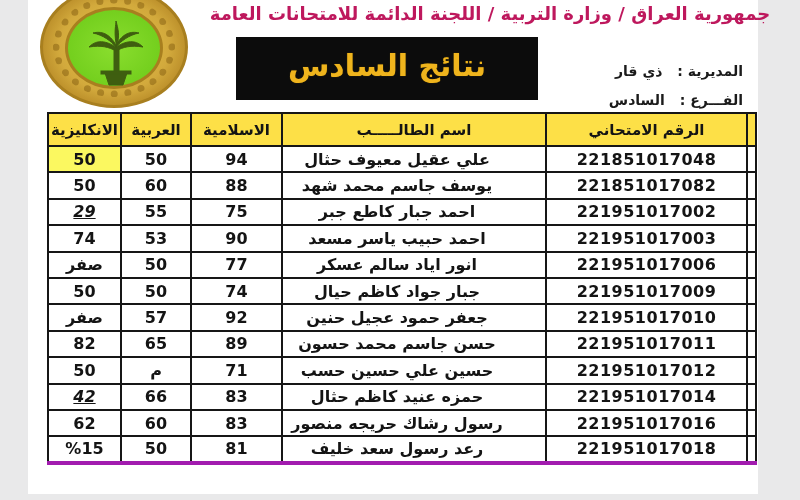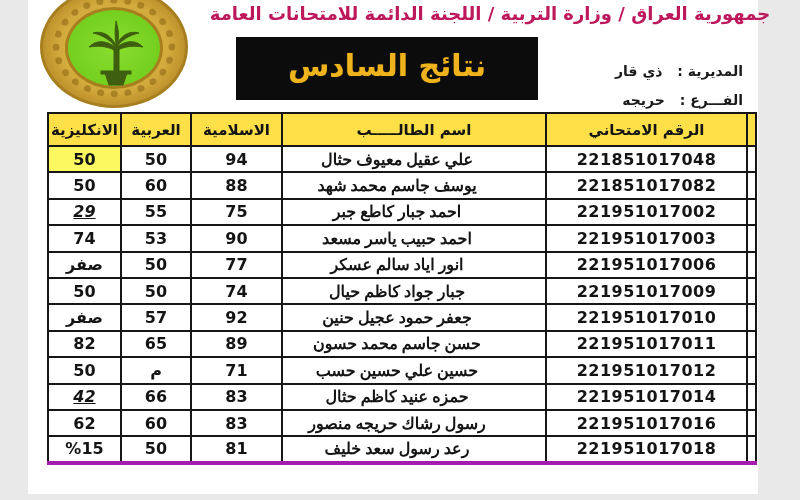--- a/index.html
+++ b/index.html
@@ -71,21 +71,21 @@
   table.results td, table.results th {
     border:2px solid #161616;
     font-weight:bold; color:#141414;
     text-align:center; vertical-align:middle;
     overflow:hidden; white-space:nowrap;
   }
   table.results th {
     background:#fde047; height:33px; font-size:15px; direction:rtl;
   }
   table.results td { height:26.4px; font-size:16px; }
-  td.c-name { text-align:right; padding-right:34px; direction:rtl; font-size:15px;font-family:Liberation Serif, serif; }
+  td.c-name { text-align:right; padding-right:34px; direction:rtl; font-size:15px; }
   td.c-no   { font-size:17px; letter-spacing:.5px; }
   td.hl { background:#fbf860; color:#1c1cbe; }
   td.ul { text-decoration:underline;font-style:italic; }
   tr.last td { border-bottom:4px solid #a21caf; }
   col.w-eng{width:73px;} col.w-ara{width:70px;} col.w-isl{width:91px;}
   col.w-nam{width:264px;} col.w-num{width:201px;} col.w-cut{width:9px;}
 </style>
 </head>
 <body>
 
@@ -114,21 +114,21 @@
   <span>نتائج السادس</span>
 </div>
 
 <div class="meta">
   <div class="row">
     <span class="lab">المديرية :</span>
     <span class="val">ذي قار</span>
   </div>
   <div class="row">
     <span class="lab">الفـــرع :</span>
-    <span class="val">حريجه</span>
+    <span class="val">السادس</span>
   </div>
 </div>
 
 <table class="results">
   <colgroup>
     <col class="w-eng">
       <col class="w-ara">
       <col class="w-isl">
     <col class="w-nam">
       <col class="w-num">

